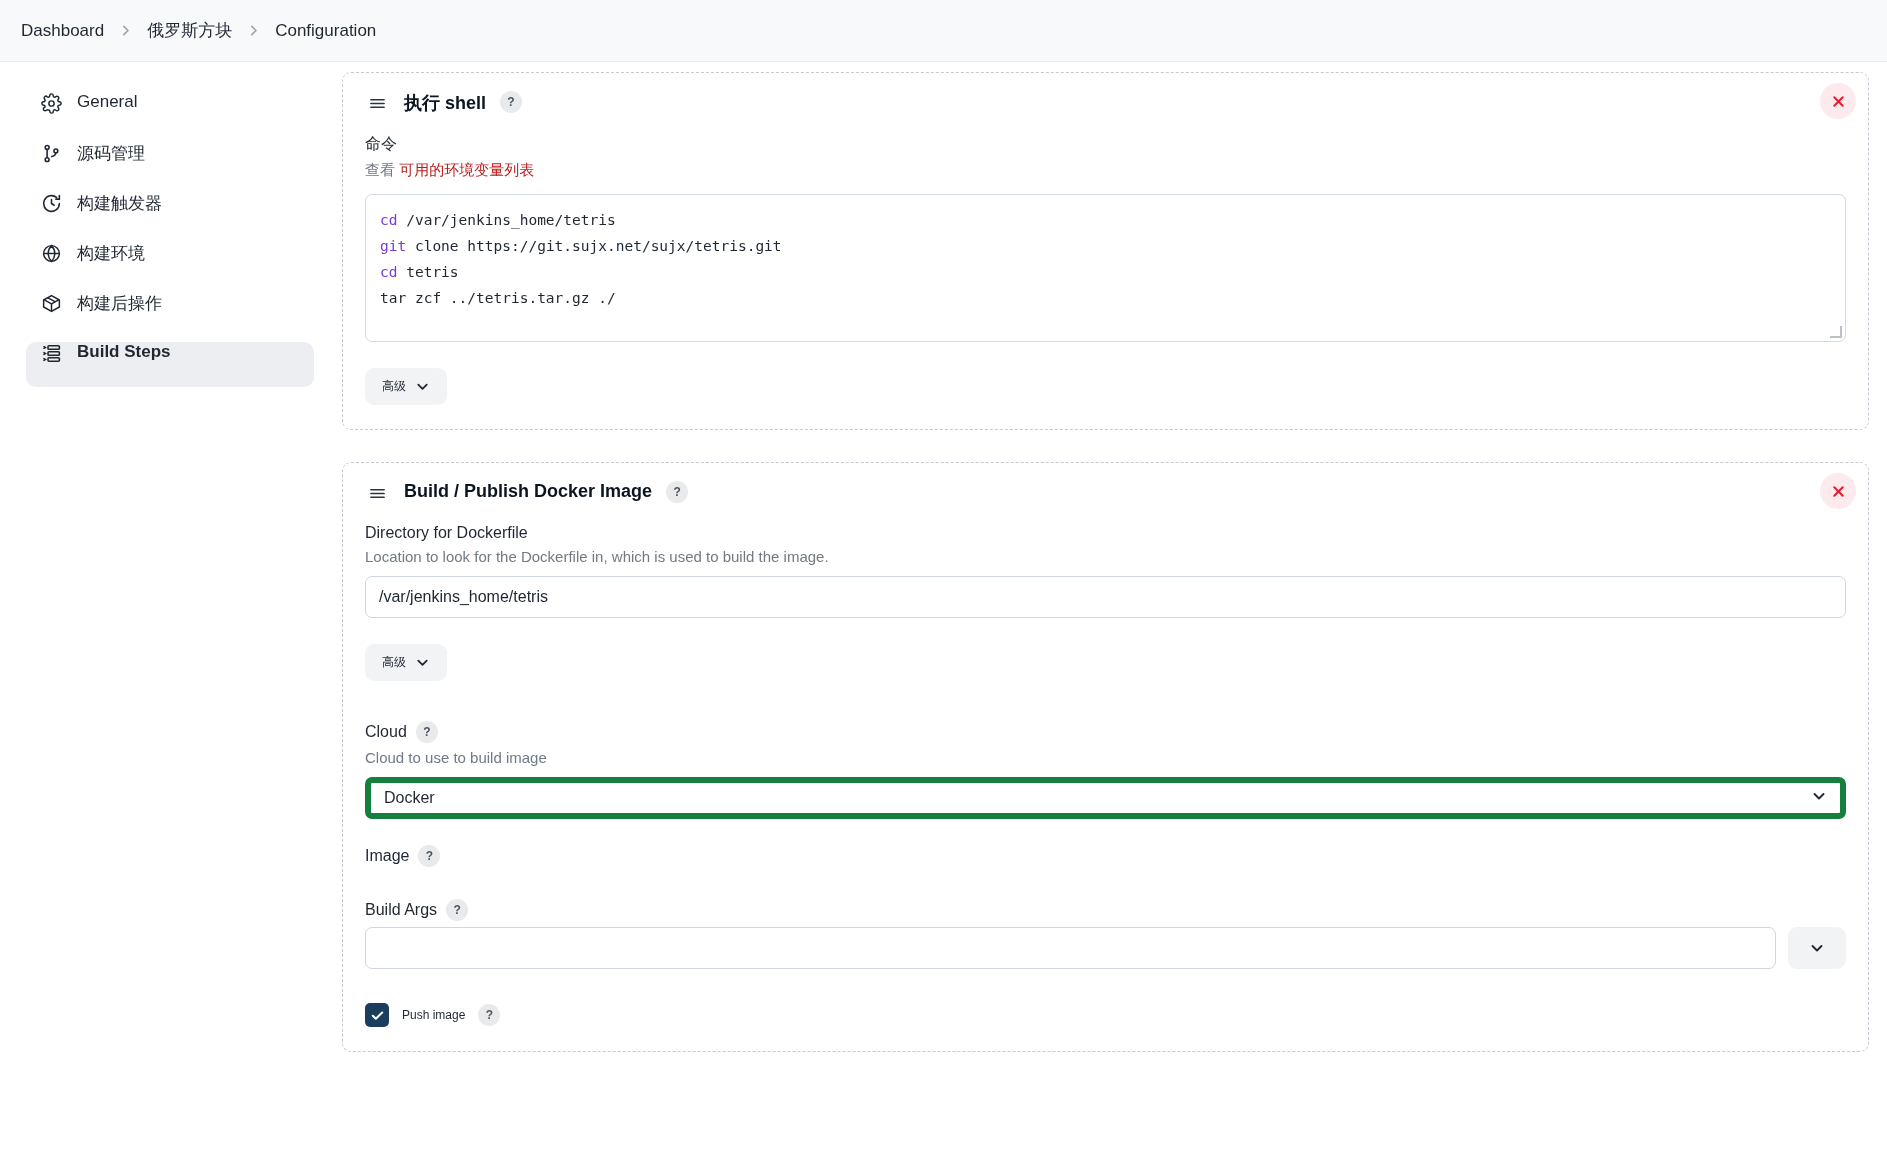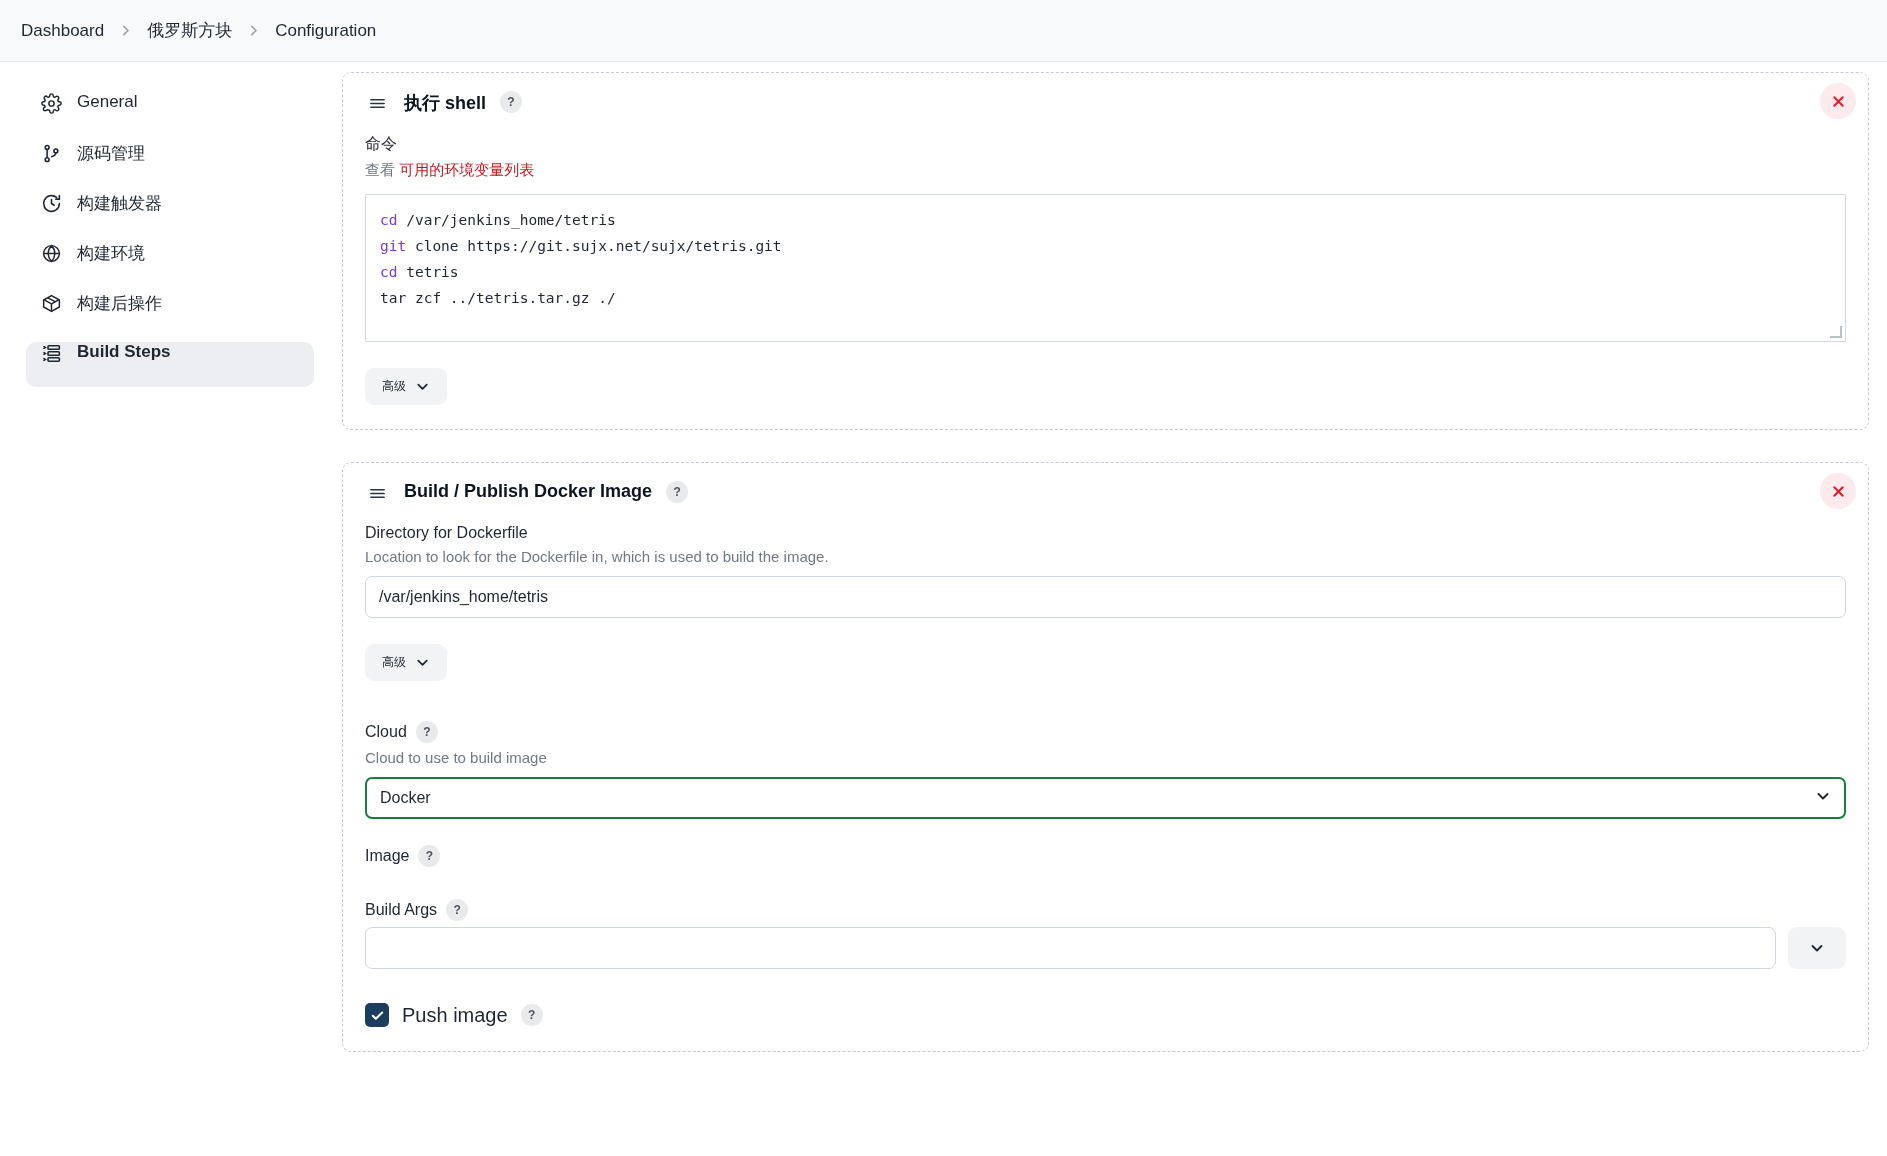--- a/index.html
+++ b/index.html
@@ -106,21 +106,21 @@
   }
   .delete-btn svg { display:block; }
 
   .field-label { font-size:16px; color:#1f2733; margin-bottom:6px; display:flex; align-items:center; gap:9px; }
   .field-desc  { font-size:15px; color:#707a86; margin-bottom:11px; }
   .link-line   { font-size:15px; margin-bottom:14px; color:#707a86; }
   .link-line a { color:#b91c1c; text-decoration:none; cursor:pointer; }
 
   .code-area {
     border:1px solid #d4dae1;
-    border-radius:1px;
+    border-radius:7px;
     padding:12px 14px;
     min-height:148px;
     font-family:"DejaVu Sans Mono","Liberation Mono",monospace;
     font-size:14.5px;
     line-height:26px;
     color:#1f2733;
     background:#fff;
     position:relative;
     white-space:pre;
     overflow:hidden;
@@ -145,21 +145,21 @@
 
   .text-input {
     width:100%; height:42px;
     border:1px solid #cfd6dd; border-radius:7px;
     padding:0 13px; font-size:16px; color:#1f2733;
     font-family:inherit; background:#fff;
     outline:none;
   }
   .select-input {
     width:100%; height:42px;
-    border:2px solid #15803d; border-radius:7px;
+    border:6px solid #15803d; border-radius:7px;
     padding:0 13px; font-size:16px; color:#1f2733;
     background:#fff; display:flex; align-items:center;
     justify-content:space-between; cursor:pointer;
   }
   .row-with-btn { display:flex; align-items:center; gap:12px; }
   .row-with-btn .text-input { flex:1 1 auto; }
   .combo-btn {
     width:58px; height:42px; flex:0 0 58px;
     background:#f2f3f5; border:none; border-radius:9px;
     display:flex; align-items:center; justify-content:center;
@@ -170,21 +170,21 @@
   .spacer-lg { height:40px; }
   .spacer-md { height:26px; }
 
   .check-row { display:flex; align-items:center; gap:13px; margin-top:8px; }
   .checkbox {
     width:24px; height:24px; border-radius:5px;
     background:#1b3e5e; display:flex; align-items:center; justify-content:center;
     cursor:pointer; flex:0 0 24px;
   }
   .checkbox svg{ display:block; }
-  .check-label { font-size:20px; color:#1f2733; }
+  .check-label { font-size:12px; color:#1f2733; }
 </style>
 </head>
 <body>
 
 <div class="breadcrumb-bar">
   <span class="crumb">Dashboard</span>
   <span class="crumb-sep">
     <svg width="13" height="13" viewBox="0 0 16 16" fill="none" stroke="#9aa2ad" stroke-width="2" stroke-linecap="round" stroke-linejoin="round">
         <path d="M6 3l5 5-5 5"></path>
       </svg>

